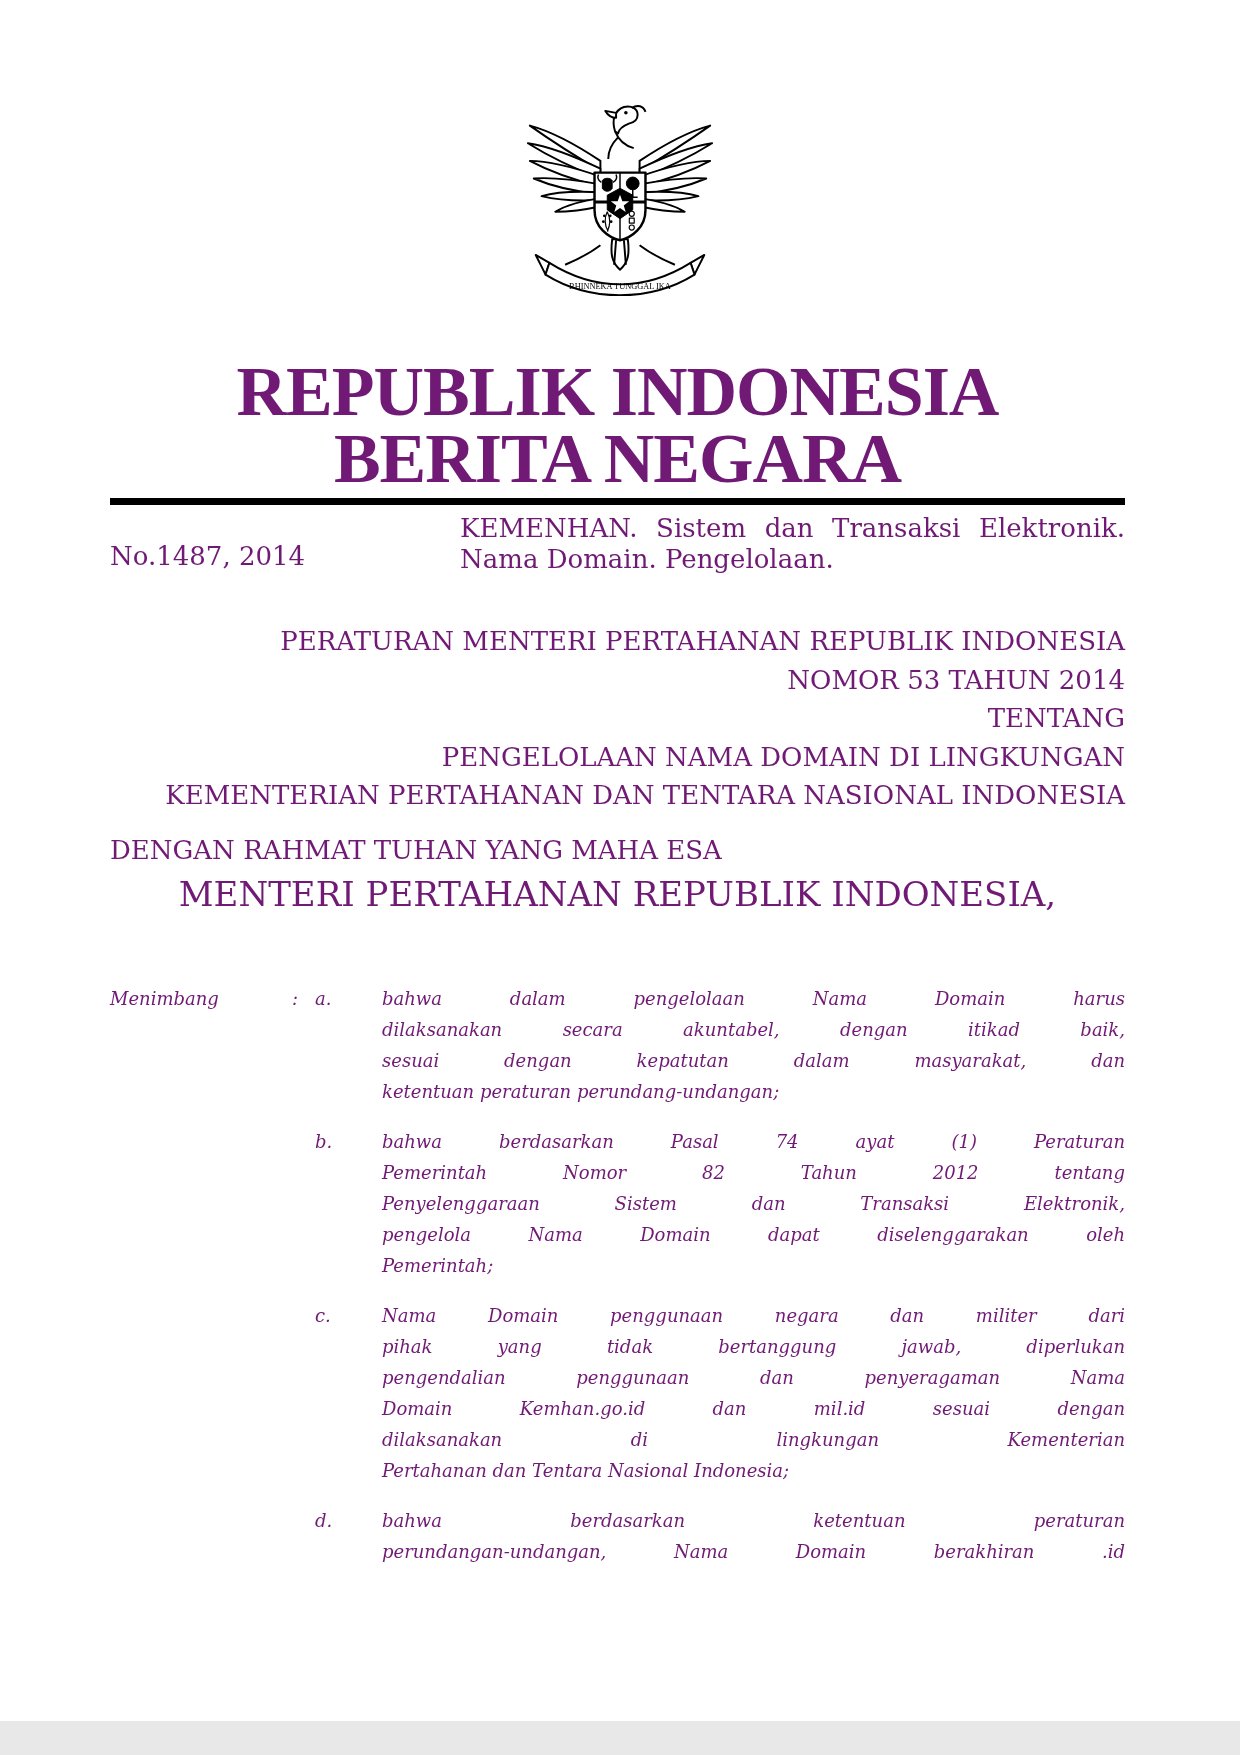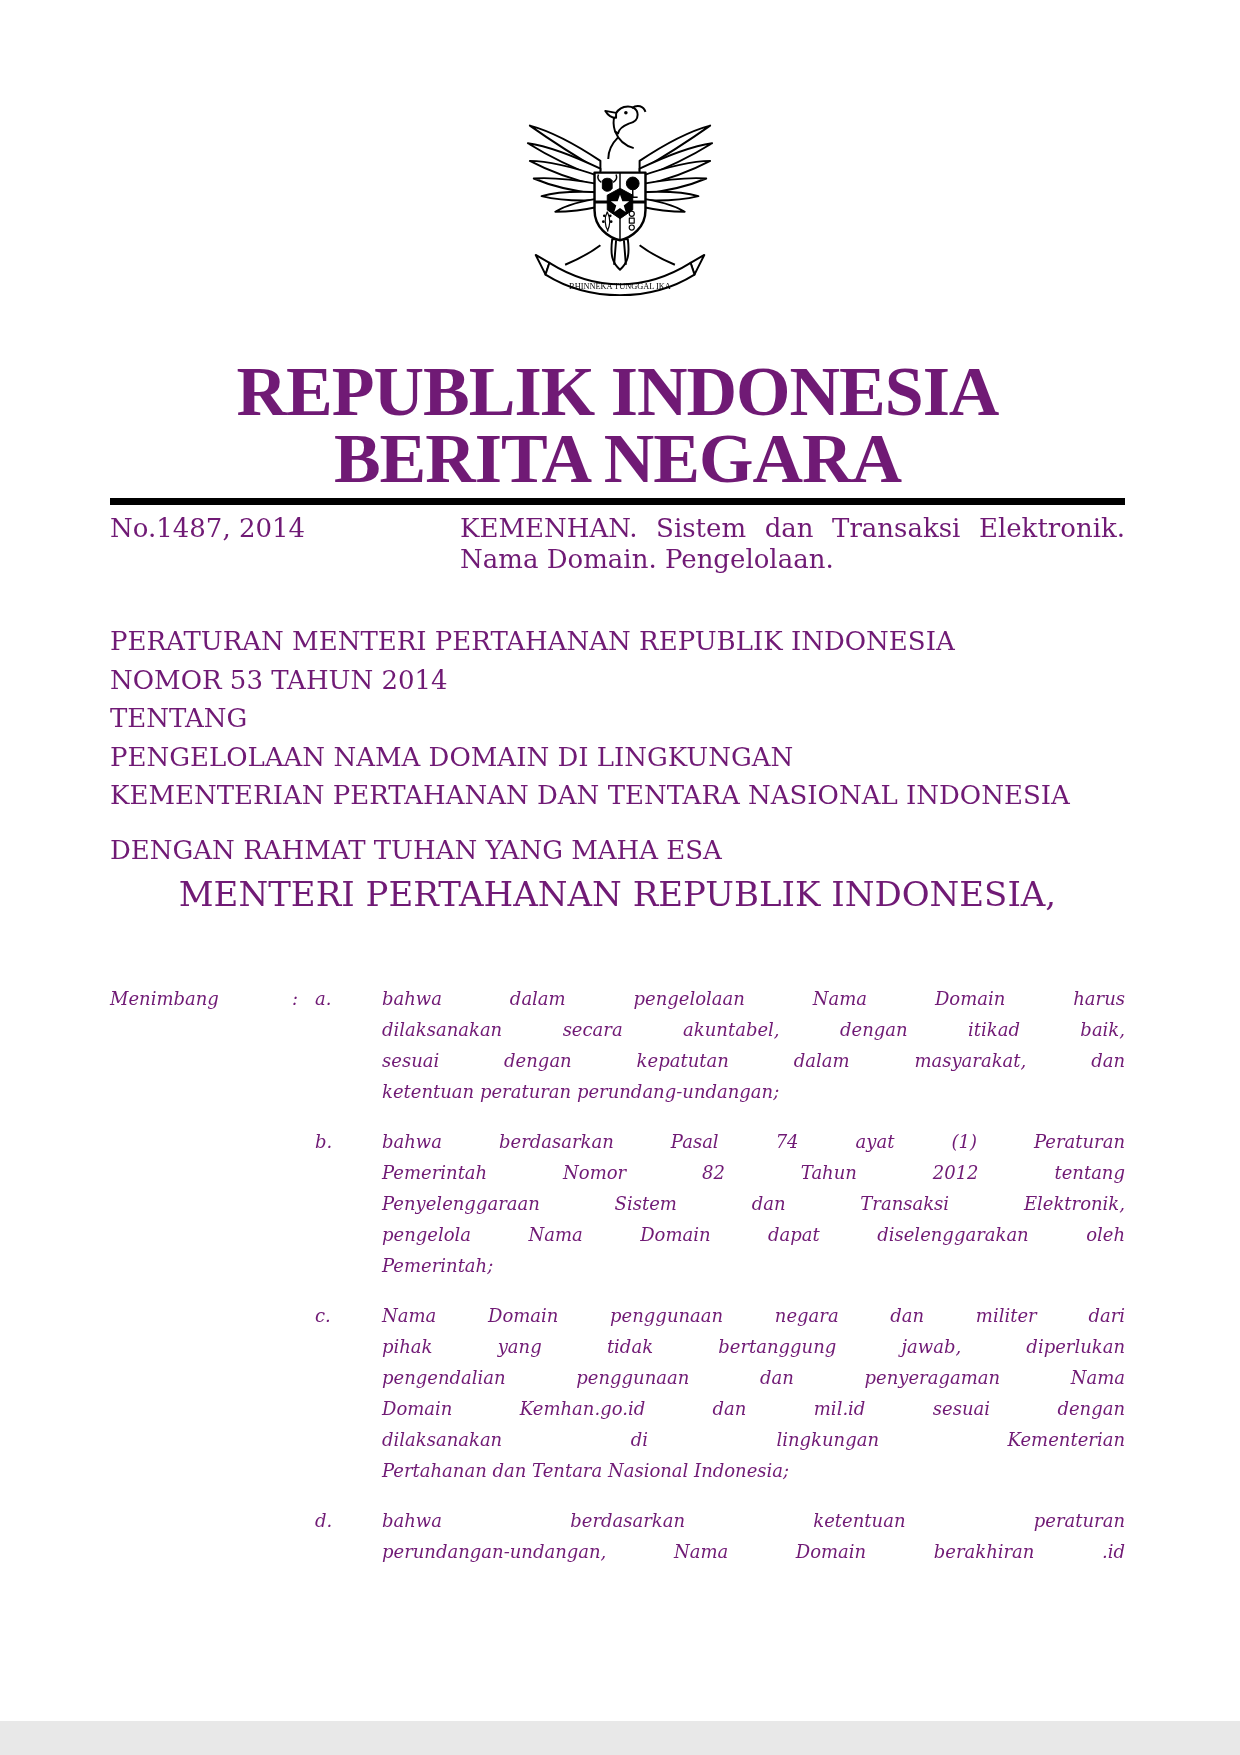--- a/index.html
+++ b/index.html
@@ -27,25 +27,25 @@
     letter-spacing:-1px;
     white-space:nowrap;
   }
 
   
   .rule { left:110px; top:498px; width:1015px; height:7px; background:#000; }
 
   
   .header-row { left:110px; top:513px; width:1015px; display:flex; justify-content:space-between;
                 font-size:26px; line-height:31px; }
-  .issue-no { flex:0 0 auto; }
+  .issue-no { flex:0 0 auto;margin-top:28px; }
   .subject  { width:665px; }
 
   
-  .headings { left:110px; top:622px; width:1015px; text-align:left;
+  .headings { left:110px; top:622px; width:1015px; text-align:right;
               font-size:26px; line-height:38.5px; }
   .invocation { left:110px; top:835px; width:1015px; 
                 font-size:26px; line-height:31px; }
   .issuer { left:110px; top:879px; width:1015px; text-align:center;
             font-size:34px; line-height:31px; }
 
   
   .considering { left:110px; top:983px; width:1015px; font-size:18px; line-height:31px;font-style:italic; }
   .crow { display:grid; grid-template-columns:182px 23px 67px 1fr; margin-bottom:19px; }
 

